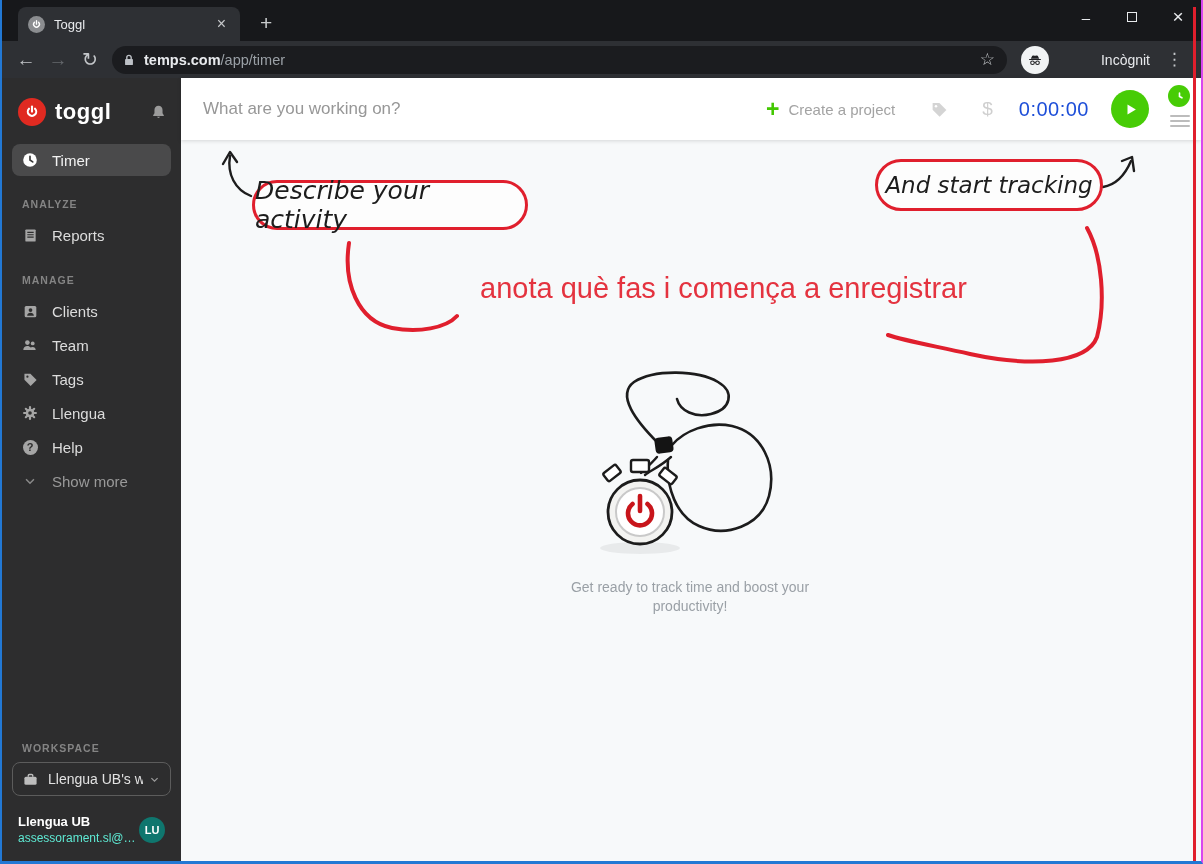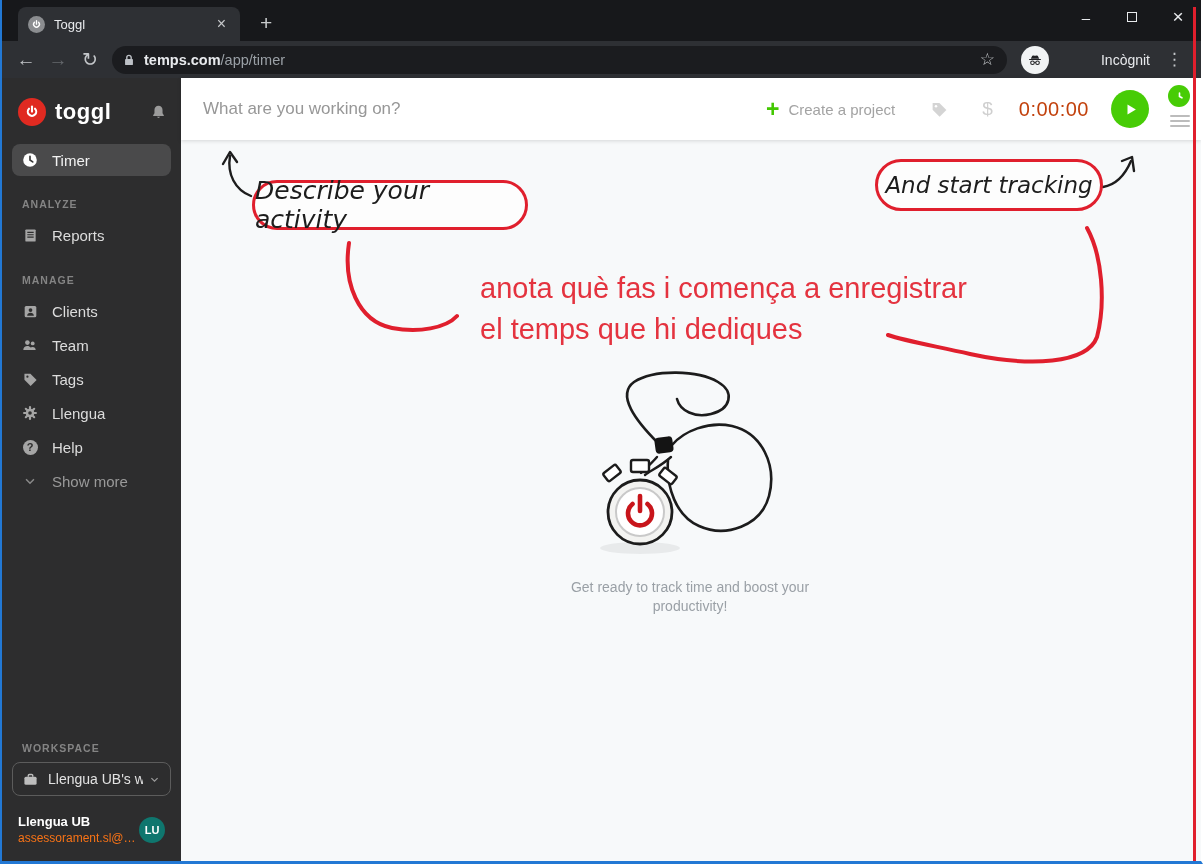--- a/index.html
+++ b/index.html
@@ -1,19 +1,19 @@
 <!DOCTYPE html>
 <html><head>
 <meta charset="utf-8">
 <style>
   html,body{margin:0;padding:0;background:#0c0d0f;}
   *{box-sizing:border-box;}
   body{font-family:"Liberation Sans",sans-serif;-webkit-font-smoothing:antialiased;}
   .window{width:1203px;height:864px;position:relative;background:#1a1b1e;
-    border-left:2px solid #2278d4;border-right:2px solid #ffffff;border-bottom:3px solid #2278d4;overflow:hidden;}
+    border-left:2px solid #2278d4;border-right:2px solid #d946ef;border-bottom:3px solid #2278d4;overflow:hidden;}
 
   
   .tabstrip{height:41px;background:#17181b;display:flex;align-items:flex-end;position:relative;}
   .tab{width:222px;height:34px;background:#2e3034;border-radius:8px 8px 0 0;margin-left:16px;
     display:flex;align-items:center;padding:0 10px;color:#e8eaed;font-size:13px;}
   .tab-favicon{width:17px;height:17px;border-radius:50%;background:#8b8d90;display:flex;align-items:center;justify-content:center;margin-right:9px;flex:0 0 auto;}
   .tab-title{flex:1;}
   .tab-close{color:#c8cacc;font-size:16px;line-height:1;padding:2px 4px;border-radius:50%;cursor:default;}
   .newtab{color:#c8cacc;font-size:21px;margin:0 0 6px 14px;padding:0 6px;}
   .win-controls{position:absolute;right:0;top:0;height:34px;display:flex;}
@@ -46,35 +46,35 @@
   .section-label{font-size:10.5px;letter-spacing:1px;color:#848484;font-weight:bold;margin:22px 0 8px 20px;}
   .show-more{color:#9a9a9a;}
   .help-circle{width:15px;height:15px;border-radius:50%;background:#a5a5a5;color:#2d2d2d;font-size:11px;font-weight:bold;
     display:flex;align-items:center;justify-content:center;}
   .sidebar-bottom{position:absolute;left:0;right:0;bottom:16px;}
   .ws-btn{display:flex;align-items:center;margin:8px 10px 0;height:34px;border:1px solid #5c5c5c;border-radius:8px;padding:0 10px;}
   .ws-name{font-size:14px;color:#e2e2e2;margin:0 6px 0 10px;white-space:nowrap;overflow:hidden;flex:1;}
   .user-row{display:flex;align-items:center;margin:18px 16px 0;}
   .user-text{flex:1;min-width:0;}
   .user-name{color:#fff;font-size:13px;font-weight:bold;}
-  .user-email{color:#f97316;font-size:12px;margin-top:2px;white-space:nowrap;overflow:hidden;}
+  .user-email{color:#5eead4;font-size:12px;margin-top:2px;white-space:nowrap;overflow:hidden;}
   .avatar{width:26px;height:26px;border-radius:50%;background:#0f766e;color:#fff;font-size:11px;font-weight:bold;
     display:flex;align-items:center;justify-content:center;flex:0 0 auto;}
 
   .main{flex:1;display:flex;flex-direction:column;min-width:0;}
   .topbar{height:62px;background:#fff;display:flex;align-items:center;padding:0 52px 0 20px;
     box-shadow:0 1px 4px rgba(0,0,0,.14);position:relative;z-index:2;}
   .task-input{flex:1;border:none;outline:none;font-size:17px;color:#ec4899;font-family:"Liberation Sans",sans-serif;background:transparent;}
   .task-input::placeholder{color:#979797;}
   .create-proj{display:flex;align-items:center;margin-right:36px;}
   .plus-green{color:#43c802;font-size:23px;font-weight:bold;margin-right:9px;line-height:1;}
   .create-label{color:#a3a3a3;font-size:15px;}
   .tb-ic{margin-right:34px;display:flex;align-items:center;}
   .dollar{color:#cfcfcf;font-size:19px;margin-right:26px;}
-  .time-display{color:#c2410c;font-size:20px;margin-right:22px;letter-spacing:.5px;}
+  .time-display{color:#1d4ed8;font-size:20px;margin-right:22px;letter-spacing:.5px;}
   .play-btn{width:38px;height:38px;border-radius:50%;background:#47cc06;display:flex;align-items:center;justify-content:center;}
   .clock-badge{position:absolute;top:7px;right:11px;width:22px;height:22px;border-radius:50%;background:#47cc06;
     display:flex;align-items:center;justify-content:center;}
   .hamburger{position:absolute;top:34px;right:11px;width:20px;}
   .hamburger div{height:2px;background:#bcbcbc;margin:3px 0;border-radius:1px;}
 
   .content{flex:1;background:#f7f9fa;position:relative;overflow:hidden;}
   .red-edge{position:absolute;top:7px;bottom:-3px;right:5px;width:3px;background:#e01f2d;z-index:5;}
 
   .callout{position:absolute;border:3.5px solid #e01f2d;border-radius:26px;background:#fdfdfd;
@@ -318,21 +318,20 @@
           <span>And start tracking</span>
         </div>
 
         <svg class="overlay-svg" width="1020" height="300" viewBox="0 0 1020 300">
           <path d="M168 103 C162 143 177 181 211 188 C238 193 265 188 276 176" stroke="#e01f2d" stroke-width="4" fill="none" stroke-linecap="round"></path>
           <path d="M906 88 C921 115 925 162 916 197 C906 224 849 227 789 214 C754 206 724 201 707 195" stroke="#e01f2d" stroke-width="4" fill="none" stroke-linecap="round"></path>
         </svg>
 
         <div class="red-note">
           <div>anota què fas i comença a enregistrar</div>
-          <div>el temps que hi dediques</div>
         </div>
 
         <svg class="overlay-svg" style="left:379px;top:225px;" width="280" height="210" viewBox="0 0 280 210">
           <ellipse cx="80" cy="183" rx="40" ry="6" fill="rgba(0,0,0,0.06)"></ellipse>
           <path d="M98 78 C76 56 56 30 74 17 C94 4 138 5 158 17 C175 27 171 44 151 49 C135 53 120 46 117 34" stroke="#1c1c1c" stroke-width="2.6" fill="none" stroke-linecap="round"></path>
           <path d="M112 80 C124 66 148 56 172 61 C202 68 217 100 209 131 C201 161 166 173 139 161 C116 151 106 122 108 95" stroke="#1c1c1c" stroke-width="2.6" fill="none" stroke-linecap="round"></path>
           <path d="M97 92 C91 99 85 104 81 108 M111 92 C101 101 90 106 85 110" stroke="#1c1c1c" stroke-width="2.4" fill="none" stroke-linecap="round"></path>
           <rect x="95" y="72" width="18" height="16" rx="4" fill="#141414" transform="rotate(-8 104 80)"></rect>
           <rect x="71" y="95" width="18" height="12" rx="2" fill="#fff" stroke="#1c1c1c" stroke-width="2.4"></rect>
           <rect x="44" y="103" width="16" height="10" rx="2" fill="#fff" stroke="#1c1c1c" stroke-width="2.4" transform="rotate(-38 52 108)"></rect>

